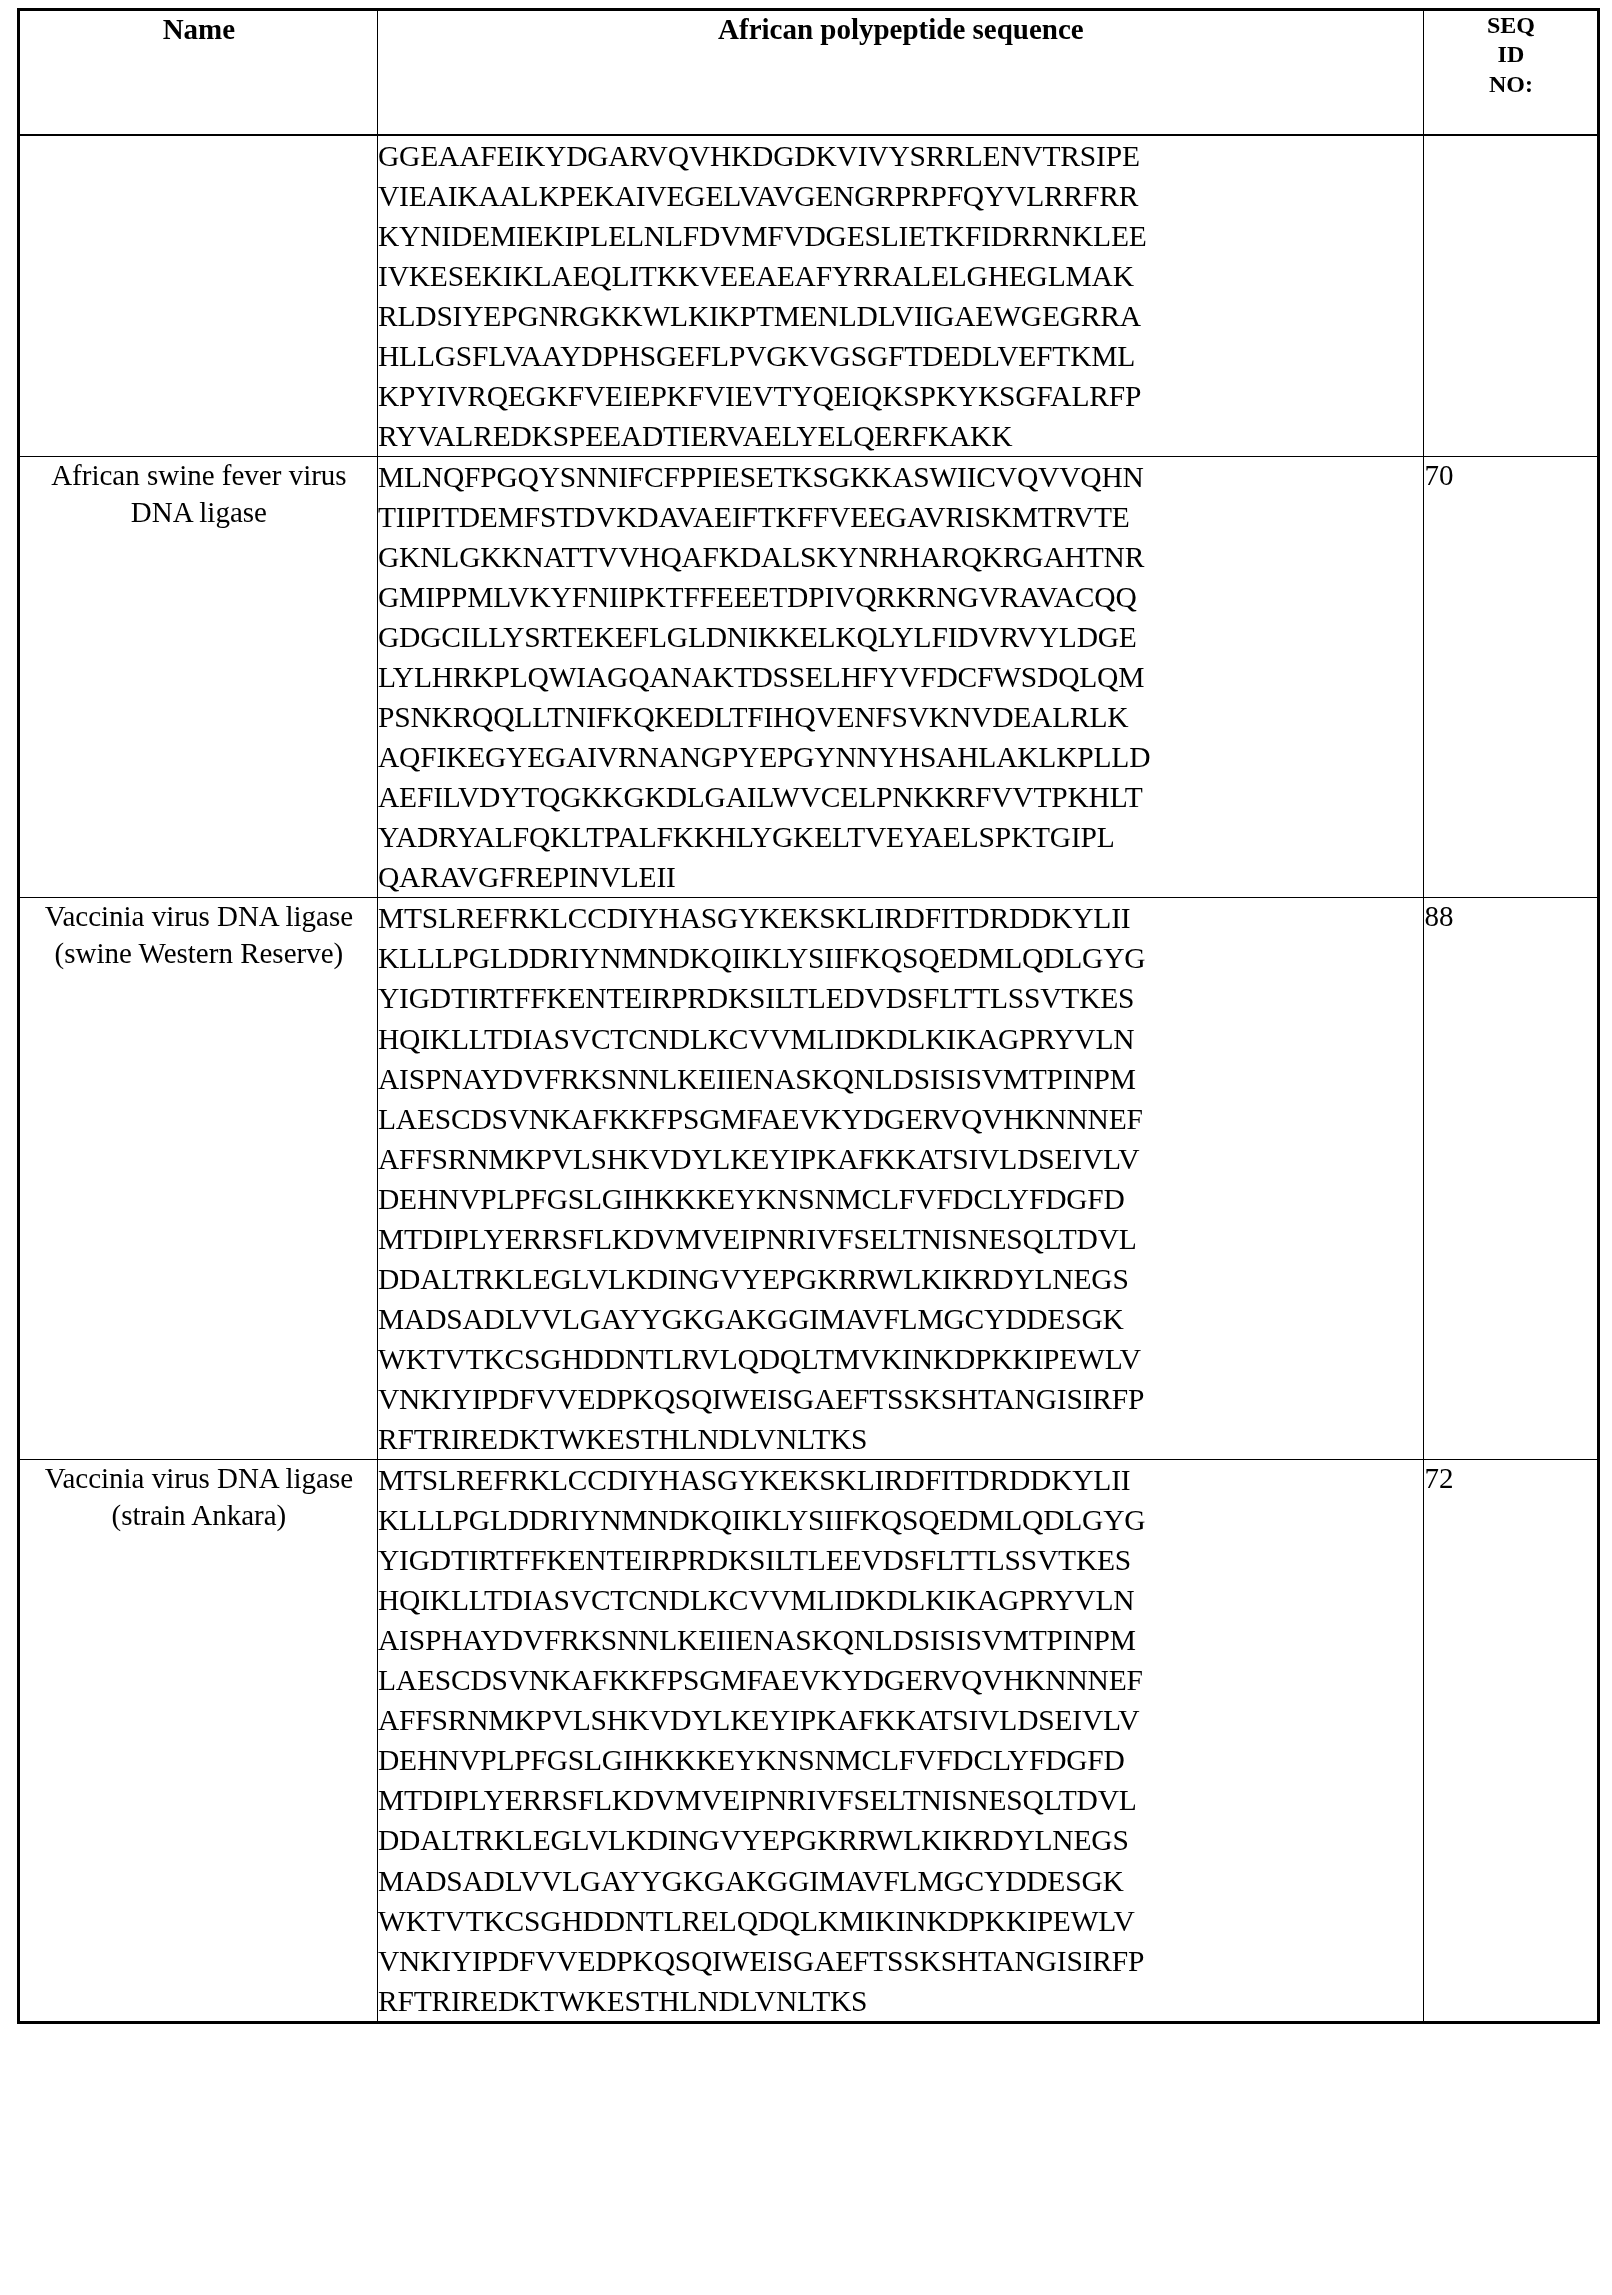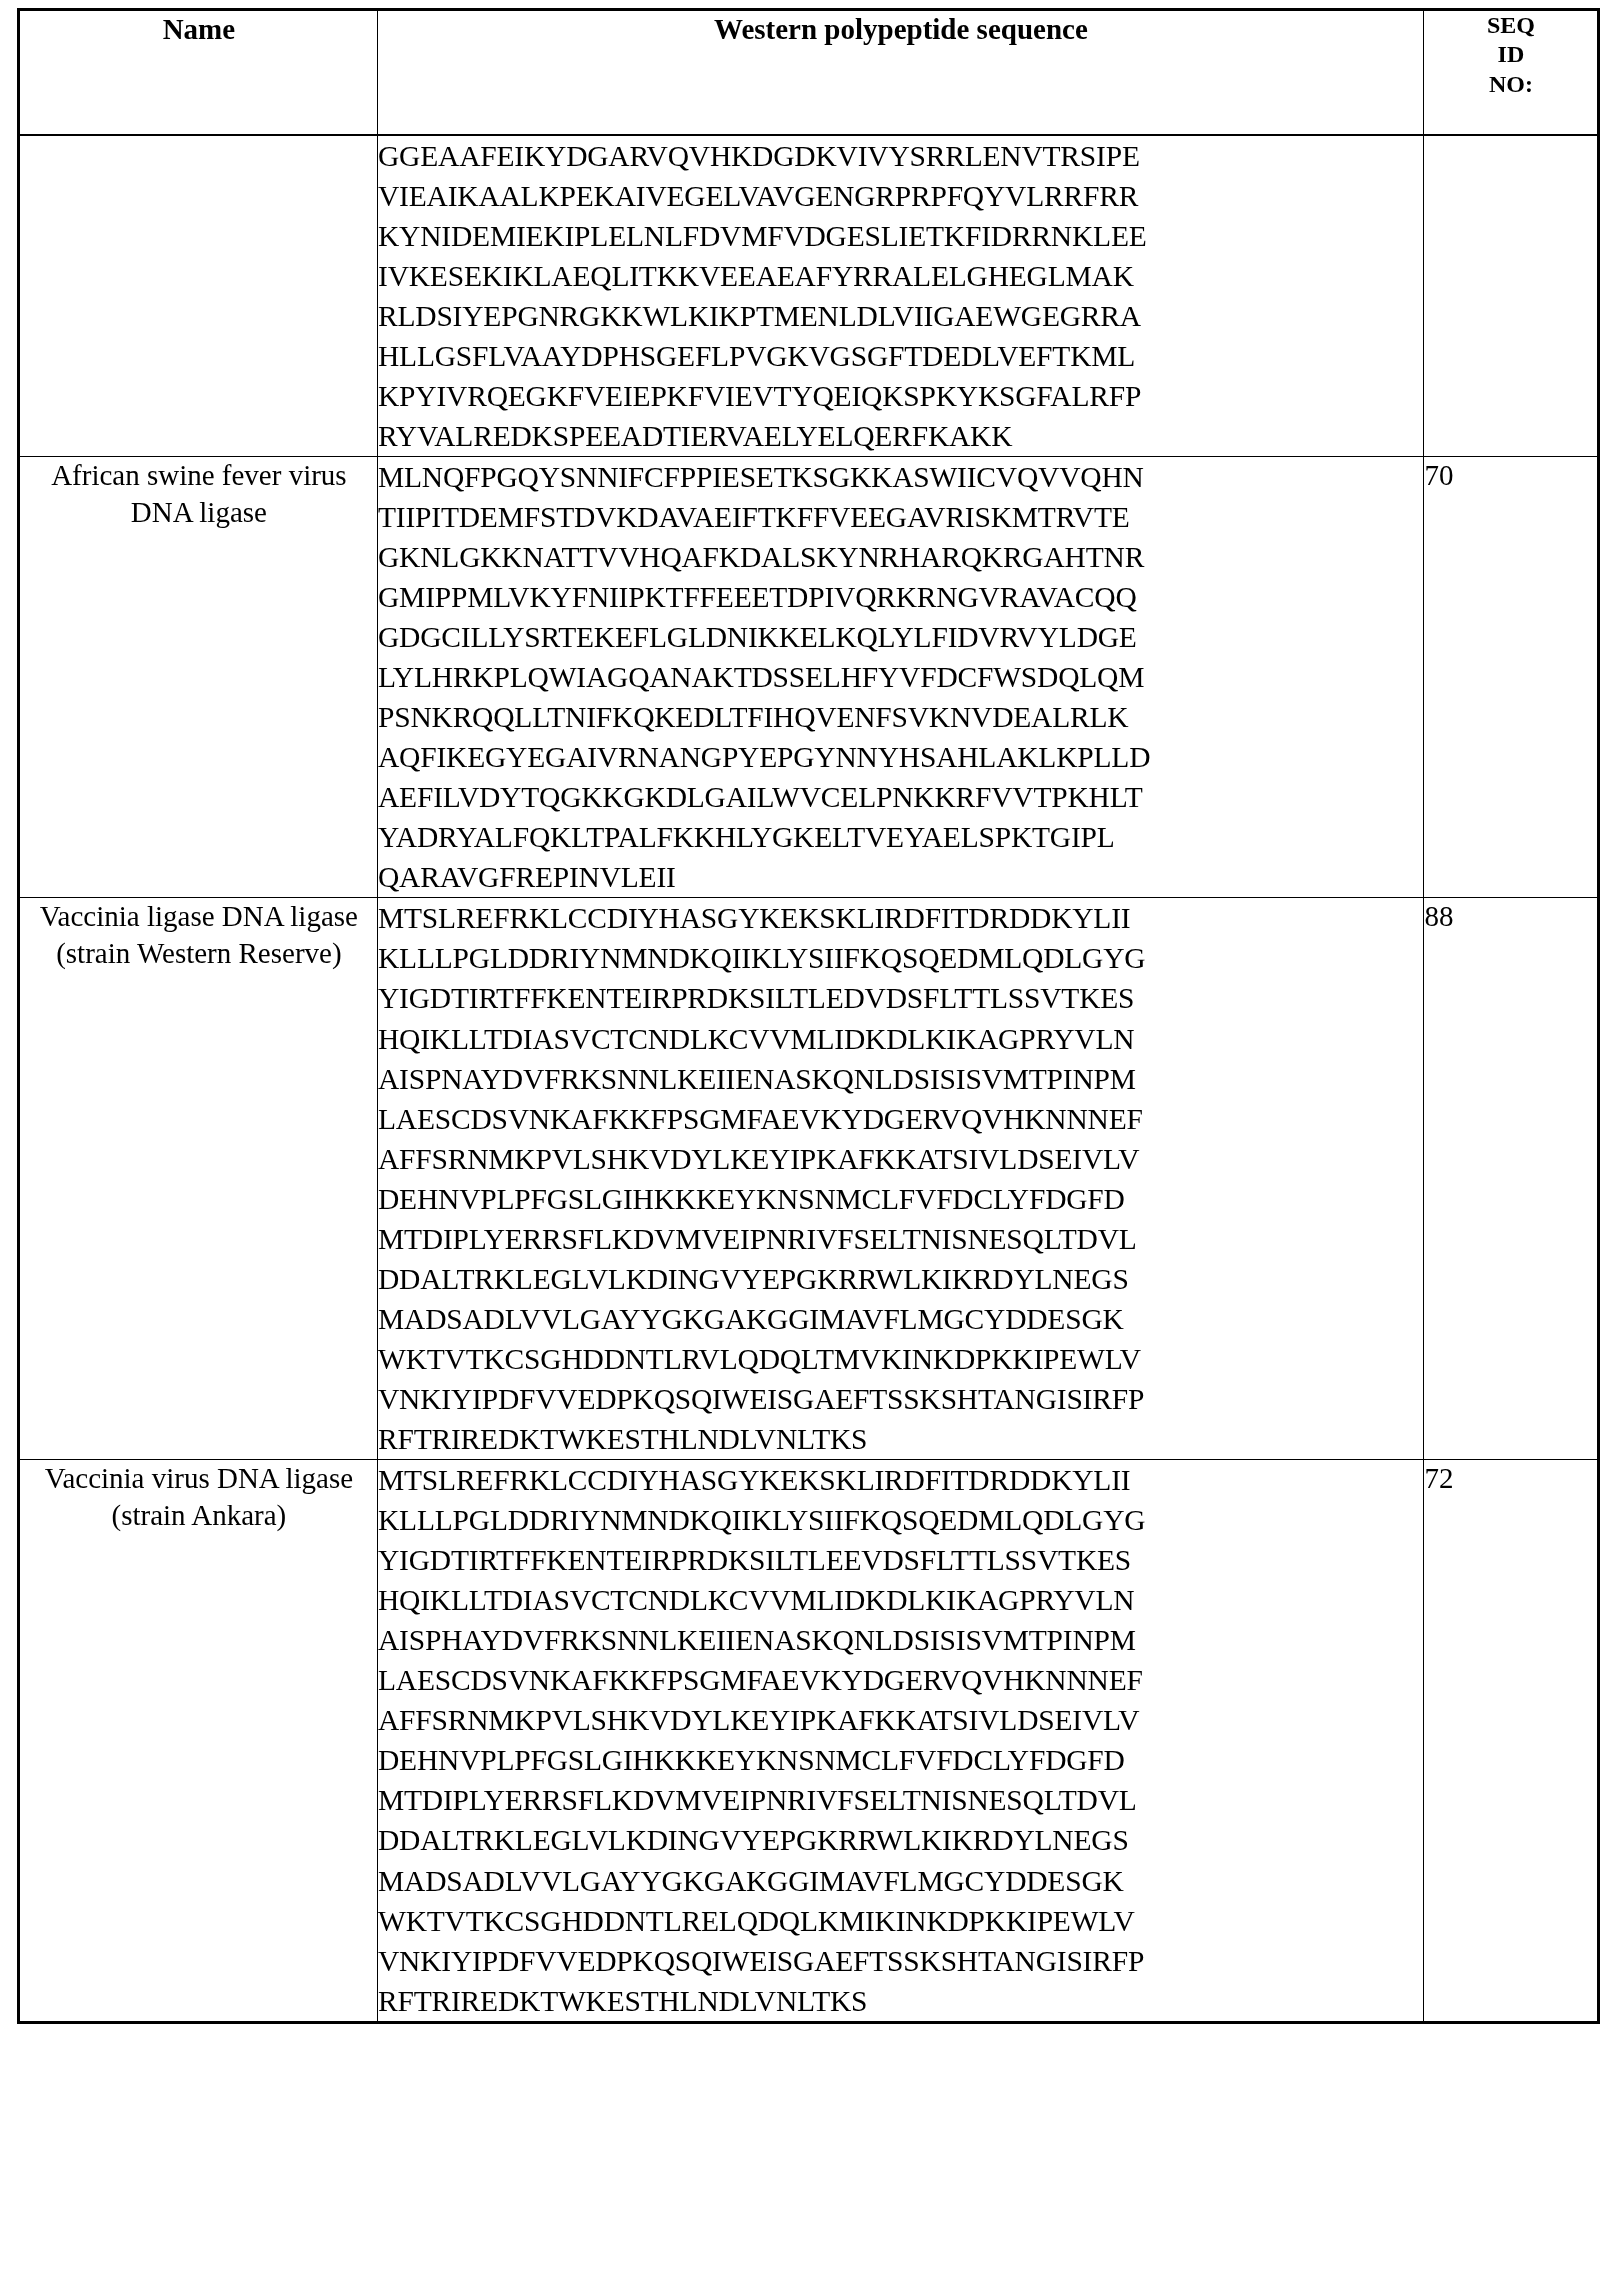--- a/index.html
+++ b/index.html
@@ -89,39 +89,39 @@
 <div class="page">
   <table class="seq-table">
     <colgroup>
       <col class="col-name">
       <col class="col-seq">
       <col class="col-seqid">
     </colgroup>
     <thead>
       <tr>
         <th class="hdr hdr-name">Name</th>
-        <th class="hdr hdr-seq">Western polypeptide sequence</th>
+        <th class="hdr hdr-seq">African polypeptide sequence</th>
         <th class="hdr hdr-id" style="white-space: pre-line;">SEQ
 ID
 NO:</th>
       </tr>
     </thead>
     <tbody>
         <tr>
           <td class="name-cell"></td>
           <td class="seq-cell"><span style="display: block;"><span class="seqline" style="display: inline-block; transform: scaleX(0.983371);">GGEAAFEIKYDGARVQVHKDGDKVIVYSRRLENVTRSIPE</span></span><span style="display: block;"><span class="seqline" style="display: inline-block; transform: scaleX(0.983371);">VIEAIKAALKPEKAIVEGELVAVGENGRPRPFQYVLRRFRR</span></span><span style="display: block;"><span class="seqline" style="display: inline-block; transform: scaleX(0.983371);">KYNIDEMIEKIPLELNLFDVMFVDGESLIETKFIDRRNKLEE</span></span><span style="display: block;"><span class="seqline" style="display: inline-block; transform: scaleX(0.983371);">IVKESEKIKLAEQLITKKVEEAEAFYRRALELGHEGLMAK</span></span><span style="display: block;"><span class="seqline" style="display: inline-block; transform: scaleX(0.983371);">RLDSIYEPGNRGKKWLKIKPTMENLDLVIIGAEWGEGRRA</span></span><span style="display: block;"><span class="seqline" style="display: inline-block; transform: scaleX(0.983371);">HLLGSFLVAAYDPHSGEFLPVGKVGSGFTDEDLVEFTKML</span></span><span style="display: block;"><span class="seqline" style="display: inline-block; transform: scaleX(0.983371);">KPYIVRQEGKFVEIEPKFVIEVTYQEIQKSPKYKSGFALRFP</span></span><span style="display: block;"><span class="seqline" style="display: inline-block; transform: scaleX(0.983371);">RYVALREDKSPEEADTIERVAELYELQERFKAKK</span></span></td>
           <td class="id-cell"></td>
         </tr>
         <tr>
           <td class="name-cell">African swine fever virus DNA ligase</td>
           <td class="seq-cell"><span style="display: block;"><span class="seqline" style="display: inline-block; transform: scaleX(0.983371);">MLNQFPGQYSNNIFCFPPIESETKSGKKASWIICVQVVQHN</span></span><span style="display: block;"><span class="seqline" style="display: inline-block; transform: scaleX(0.983371);">TIIPITDEMFSTDVKDAVAEIFTKFFVEEGAVRISKMTRVTE</span></span><span style="display: block;"><span class="seqline" style="display: inline-block; transform: scaleX(0.983371);">GKNLGKKNATTVVHQAFKDALSKYNRHARQKRGAHTNR</span></span><span style="display: block;"><span class="seqline" style="display: inline-block; transform: scaleX(0.983371);">GMIPPMLVKYFNIIPKTFFEEETDPIVQRKRNGVRAVACQQ</span></span><span style="display: block;"><span class="seqline" style="display: inline-block; transform: scaleX(0.983371);">GDGCILLYSRTEKEFLGLDNIKKELKQLYLFIDVRVYLDGE</span></span><span style="display: block;"><span class="seqline" style="display: inline-block; transform: scaleX(0.983371);">LYLHRKPLQWIAGQANAKTDSSELHFYVFDCFWSDQLQM</span></span><span style="display: block;"><span class="seqline" style="display: inline-block; transform: scaleX(0.983371);">PSNKRQQLLTNIFKQKEDLTFIHQVENFSVKNVDEALRLK</span></span><span style="display: block;"><span class="seqline" style="display: inline-block; transform: scaleX(0.983371);">AQFIKEGYEGAIVRNANGPYEPGYNNYHSAHLAKLKPLLD</span></span><span style="display: block;"><span class="seqline" style="display: inline-block; transform: scaleX(0.983371);">AEFILVDYTQGKKGKDLGAILWVCELPNKKRFVVTPKHLT</span></span><span style="display: block;"><span class="seqline" style="display: inline-block; transform: scaleX(0.983371);">YADRYALFQKLTPALFKKHLYGKELTVEYAELSPKTGIPL</span></span><span style="display: block;"><span class="seqline" style="display: inline-block; transform: scaleX(0.983371);">QARAVGFREPINVLEII</span></span></td>
           <td class="id-cell">70</td>
         </tr>
         <tr>
-          <td class="name-cell">Vaccinia ligase DNA ligase (strain Western Reserve)</td>
+          <td class="name-cell">Vaccinia virus DNA ligase (swine Western Reserve)</td>
           <td class="seq-cell"><span style="display: block;"><span class="seqline" style="display: inline-block; transform: scaleX(0.983371);">MTSLREFRKLCCDIYHASGYKEKSKLIRDFITDRDDKYLII</span></span><span style="display: block;"><span class="seqline" style="display: inline-block; transform: scaleX(0.983371);">KLLLPGLDDRIYNMNDKQIIKLYSIIFKQSQEDMLQDLGYG</span></span><span style="display: block;"><span class="seqline" style="display: inline-block; transform: scaleX(0.983371);">YIGDTIRTFFKENTEIRPRDKSILTLEDVDSFLTTLSSVTKES</span></span><span style="display: block;"><span class="seqline" style="display: inline-block; transform: scaleX(0.983371);">HQIKLLTDIASVCTCNDLKCVVMLIDKDLKIKAGPRYVLN</span></span><span style="display: block;"><span class="seqline" style="display: inline-block; transform: scaleX(0.983371);">AISPNAYDVFRKSNNLKEIIENASKQNLDSISISVMTPINPM</span></span><span style="display: block;"><span class="seqline" style="display: inline-block; transform: scaleX(0.983371);">LAESCDSVNKAFKKFPSGMFAEVKYDGERVQVHKNNNEF</span></span><span style="display: block;"><span class="seqline" style="display: inline-block; transform: scaleX(0.983371);">AFFSRNMKPVLSHKVDYLKEYIPKAFKKATSIVLDSEIVLV</span></span><span style="display: block;"><span class="seqline" style="display: inline-block; transform: scaleX(0.983371);">DEHNVPLPFGSLGIHKKKEYKNSNMCLFVFDCLYFDGFD</span></span><span style="display: block;"><span class="seqline" style="display: inline-block; transform: scaleX(0.983371);">MTDIPLYERRSFLKDVMVEIPNRIVFSELTNISNESQLTDVL</span></span><span style="display: block;"><span class="seqline" style="display: inline-block; transform: scaleX(0.983371);">DDALTRKLEGLVLKDINGVYEPGKRRWLKIKRDYLNEGS</span></span><span style="display: block;"><span class="seqline" style="display: inline-block; transform: scaleX(0.983371);">MADSADLVVLGAYYGKGAKGGIMAVFLMGCYDDESGK</span></span><span style="display: block;"><span class="seqline" style="display: inline-block; transform: scaleX(0.983371);">WKTVTKCSGHDDNTLRVLQDQLTMVKINKDPKKIPEWLV</span></span><span style="display: block;"><span class="seqline" style="display: inline-block; transform: scaleX(0.983371);">VNKIYIPDFVVEDPKQSQIWEISGAEFTSSKSHTANGISIRFP</span></span><span style="display: block;"><span class="seqline" style="display: inline-block; transform: scaleX(0.983371);">RFTRIREDKTWKESTHLNDLVNLTKS</span></span></td>
           <td class="id-cell">88</td>
         </tr>
         <tr>
           <td class="name-cell">Vaccinia virus DNA ligase (strain Ankara)</td>
           <td class="seq-cell"><span style="display: block;"><span class="seqline" style="display: inline-block; transform: scaleX(0.983371);">MTSLREFRKLCCDIYHASGYKEKSKLIRDFITDRDDKYLII</span></span><span style="display: block;"><span class="seqline" style="display: inline-block; transform: scaleX(0.983371);">KLLLPGLDDRIYNMNDKQIIKLYSIIFKQSQEDMLQDLGYG</span></span><span style="display: block;"><span class="seqline" style="display: inline-block; transform: scaleX(0.983371);">YIGDTIRTFFKENTEIRPRDKSILTLEEVDSFLTTLSSVTKES</span></span><span style="display: block;"><span class="seqline" style="display: inline-block; transform: scaleX(0.983371);">HQIKLLTDIASVCTCNDLKCVVMLIDKDLKIKAGPRYVLN</span></span><span style="display: block;"><span class="seqline" style="display: inline-block; transform: scaleX(0.983371);">AISPHAYDVFRKSNNLKEIIENASKQNLDSISISVMTPINPM</span></span><span style="display: block;"><span class="seqline" style="display: inline-block; transform: scaleX(0.983371);">LAESCDSVNKAFKKFPSGMFAEVKYDGERVQVHKNNNEF</span></span><span style="display: block;"><span class="seqline" style="display: inline-block; transform: scaleX(0.983371);">AFFSRNMKPVLSHKVDYLKEYIPKAFKKATSIVLDSEIVLV</span></span><span style="display: block;"><span class="seqline" style="display: inline-block; transform: scaleX(0.983371);">DEHNVPLPFGSLGIHKKKEYKNSNMCLFVFDCLYFDGFD</span></span><span style="display: block;"><span class="seqline" style="display: inline-block; transform: scaleX(0.983371);">MTDIPLYERRSFLKDVMVEIPNRIVFSELTNISNESQLTDVL</span></span><span style="display: block;"><span class="seqline" style="display: inline-block; transform: scaleX(0.983371);">DDALTRKLEGLVLKDINGVYEPGKRRWLKIKRDYLNEGS</span></span><span style="display: block;"><span class="seqline" style="display: inline-block; transform: scaleX(0.983371);">MADSADLVVLGAYYGKGAKGGIMAVFLMGCYDDESGK</span></span><span style="display: block;"><span class="seqline" style="display: inline-block; transform: scaleX(0.983371);">WKTVTKCSGHDDNTLRELQDQLKMIKINKDPKKIPEWLV</span></span><span style="display: block;"><span class="seqline" style="display: inline-block; transform: scaleX(0.983371);">VNKIYIPDFVVEDPKQSQIWEISGAEFTSSKSHTANGISIRFP</span></span><span style="display: block;"><span class="seqline" style="display: inline-block; transform: scaleX(0.983371);">RFTRIREDKTWKESTHLNDLVNLTKS</span></span></td>
           <td class="id-cell">72</td>
         </tr>
       </tbody>
   </table>

